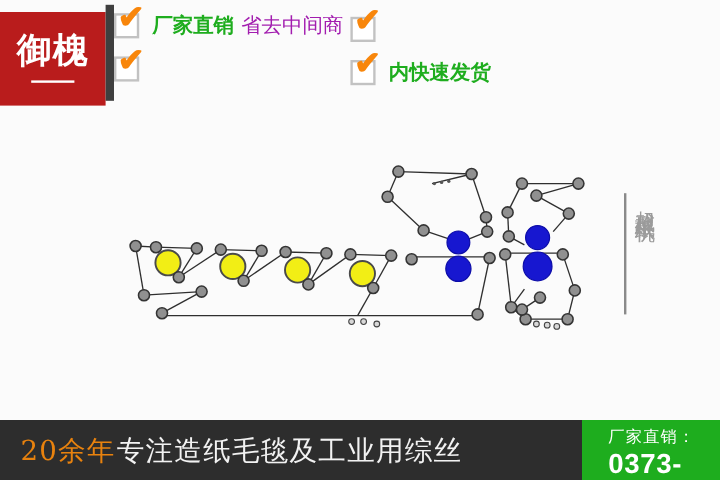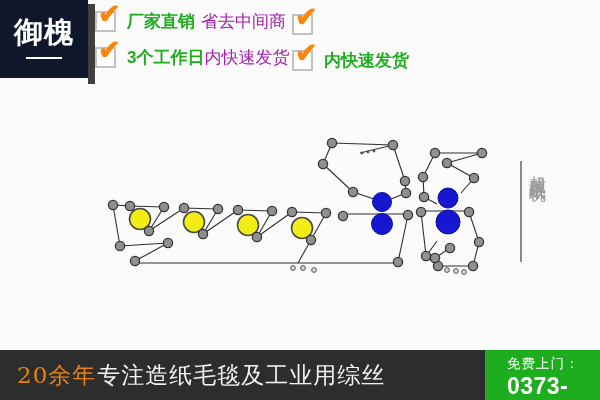--- a/index.html
+++ b/index.html
@@ -1,20 +1,20 @@
 <!DOCTYPE html>
 <html><head>
 <meta charset="utf-8">
 <style>
   html,body{margin:0;padding:0;}
   body{font-family:"Liberation Sans", sans-serif;}
   .stage{position:relative;width:600px;height:400px;background:#fbfbfb;overflow:hidden;}
 
   
-  .brand-box{position:absolute;left:0;top:0;width:88px;height:78px;background:#0f172a;z-index:3;}
+  .brand-box{position:absolute;left:0;top:10px;width:88px;height:78px;background:#b91c1c;z-index:3;}
   .brand-name{color:#fff;font-size:29px;text-align:center;margin-top:13px;
               font-family:"DejaVu Serif", serif;font-weight:bold;letter-spacing:1px;}
   .brand-underline{width:36px;height:2px;background:#fff;margin:4px auto 0;}
   .brand-stripe{position:absolute;left:88px;top:4px;width:7px;height:80px;background:#3f3f3f;z-index:3;}
 
   
   .feature{position:absolute;display:flex;align-items:center;height:26px;z-index:3;}
   .cb{position:relative;width:17px;height:17px;border:2px solid #c2c2c2;background:#fff;margin-right:11px;}
   .check{position:absolute;left:1px;top:-12px;color:#f8860b;font-size:27px;font-weight:bold;
          font-style:normal;line-height:1;}
@@ -56,21 +56,20 @@
     <span class="cb">
         <i class="check">✔</i>
       </span>
     <span class="f-text"><b class="grn">厂家直销</b><span class="gry sp">省去中间商</span></span>
   </div>
 
   <div class="feature" style="left:95px;top:44px">
     <span class="cb">
         <i class="check">✔</i>
       </span>
-    <span class="f-text"><b class="grn">3个工作日</b><span class="gry">内快速发货</span></span>
   </div>
 
   <div class="feature" style="left:292px;top:11px">
     <span class="cb">
         <i class="check">✔</i>
       </span>
   </div>
 
   <div class="feature" style="left:292px;top:47px">
     <span class="cb">
@@ -182,18 +181,18 @@
 
   <div class="side-line"></div>
   <div class="side-label">超成型板纸机</div>
 
   <div class="footer">
     <div class="footer-dark">
       <span class="years">20余年</span>
         <span>专注造纸毛毯及工业用综丝</span>
     </div>
     <div class="footer-green">
-      <div class="hotline-label">免费上门：</div>
+      <div class="hotline-label">厂家直销：</div>
       <div class="phone">0373-8296566</div>
     </div>
   </div>
 
 </div>
 
 </body></html>

